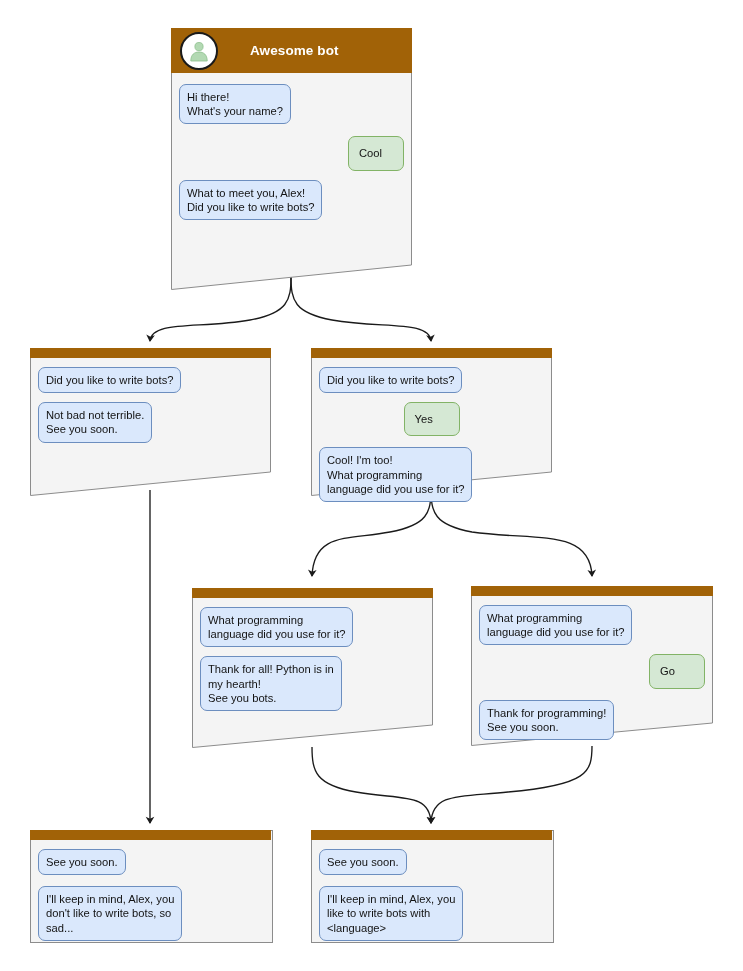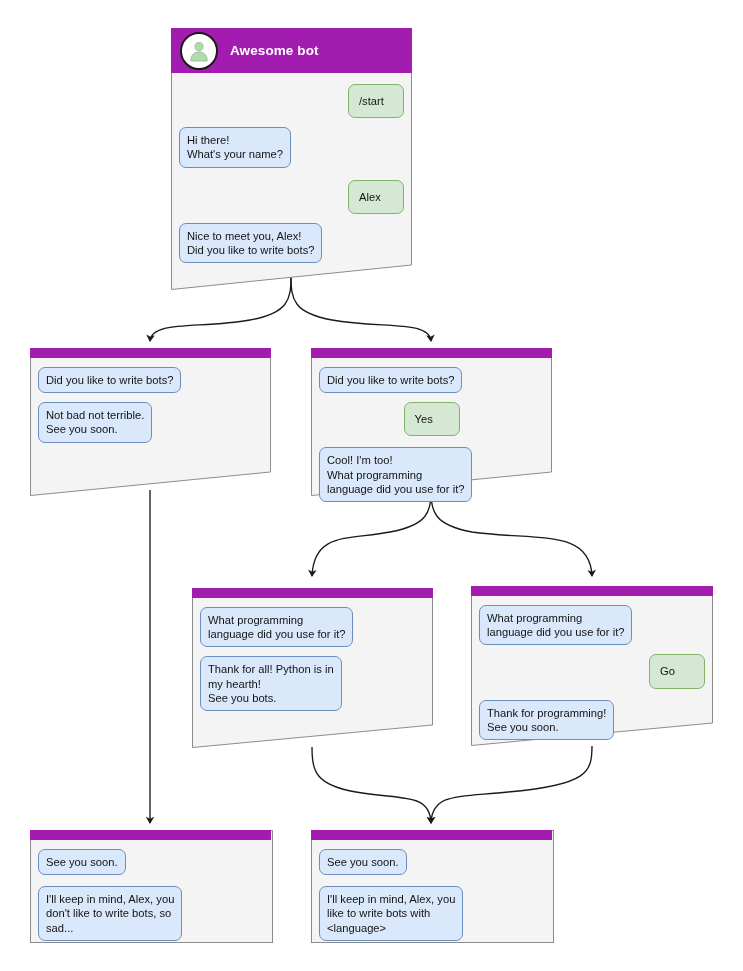--- a/index.html
+++ b/index.html
@@ -49,26 +49,27 @@
   }
   .node-inner {
     position: absolute;
     left: 0; top: 0;
     width: 100%;
   }
 
   
   .titlebar {
     position: relative;
-    background: #a21caf;
+    background: #a16207;
     height: 45px;
     display: flex;
     align-items: center;
     padding-left: 9px;
     box-sizing: border-box;
+    gap: 20px;
   }
   .titlebar.slim {
     height: 10px;
     padding: 0;
   }
   .avatar {
     width: 38px;
     height: 38px;
     border-radius: 50%;
     background: #ffffff;
@@ -163,32 +164,29 @@
       <div class="titlebar">
         <div class="avatar">
           <svg width="24" height="24" viewBox="0 0 24 24">
             <circle cx="12" cy="7.6" r="4.1" fill="#b3d9b3" stroke="#8cbf8c" stroke-width="0.8"></circle>
             <path d="M3.8,22 C3.8,15.6 7.4,13 12,13 C16.6,13 20.2,15.6 20.2,22 Z" fill="#b3d9b3" stroke="#8cbf8c" stroke-width="0.8"></path>
           </svg>
         </div>
         <div class="bot-title">Awesome bot</div>
       </div>
       <div class="messages" style="padding-top:11px;">
-        <div class="msg-row user">
-          <div class="bubble user">/start</div>
-        </div>
         <div class="msg-row bot" style="margin-bottom:12px;">
           <div class="bubble bot">Hi there!
 What's your name?</div>
         </div>
         <div class="msg-row user">
-          <div class="bubble user">Alex</div>
-        </div>
-        <div class="msg-row bot">
-          <div class="bubble bot">Nice to meet you, Alex!
+          <div class="bubble user">Cool</div>
+        </div>
+        <div class="msg-row bot">
+          <div class="bubble bot">What to meet you, Alex!
 Did you like to write bots?</div>
         </div>
       </div>
     </div>
   </div>
 
   <div class="node skewed" style="left:30px; top:348px; width:241px; height:148px;">
     <div class="node-shape">
       <svg width="241" height="148" viewBox="0 0 241 148">
         <path d="M0.5,0.5 L240.5,0.5 L240.5,124 L0.5,147.5 Z" fill="#f4f4f4" stroke="#8c8c8c" stroke-width="1"></path>

